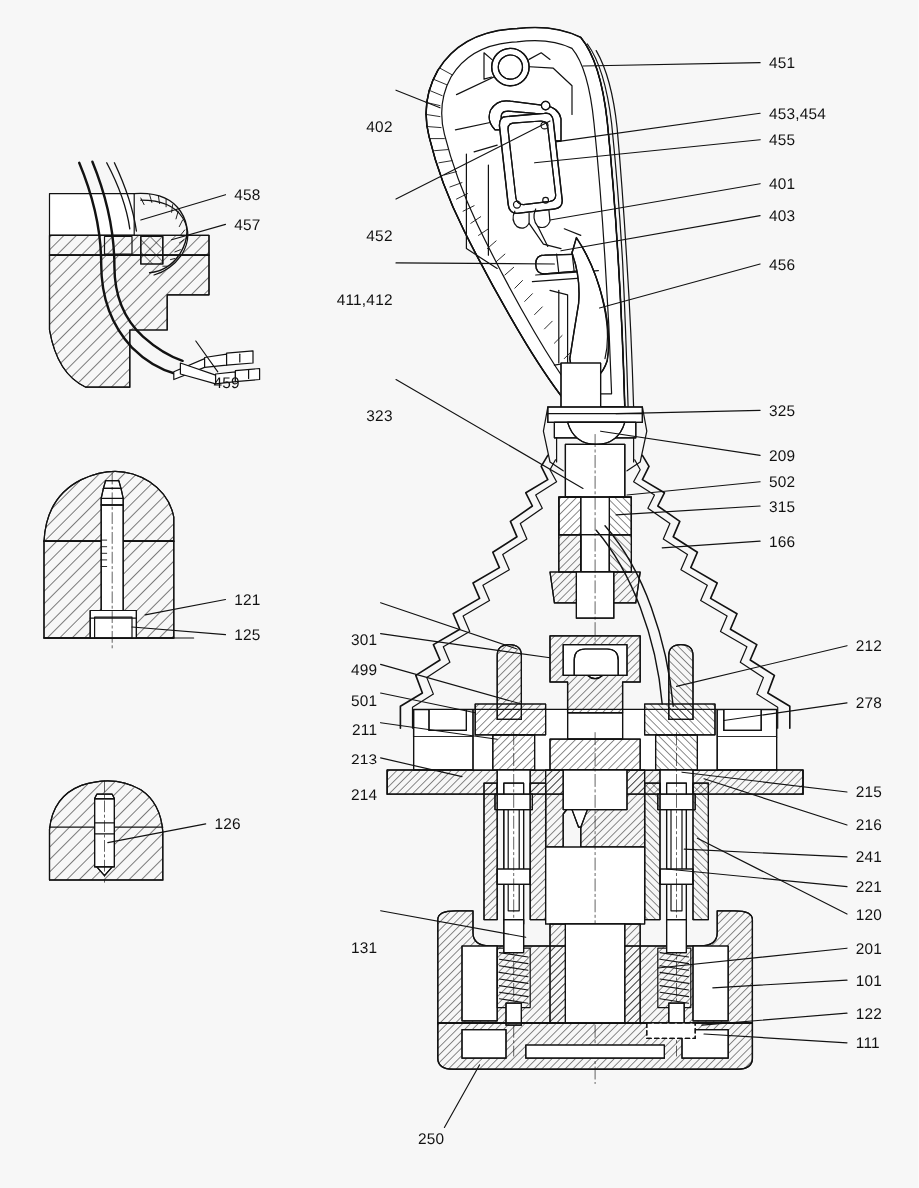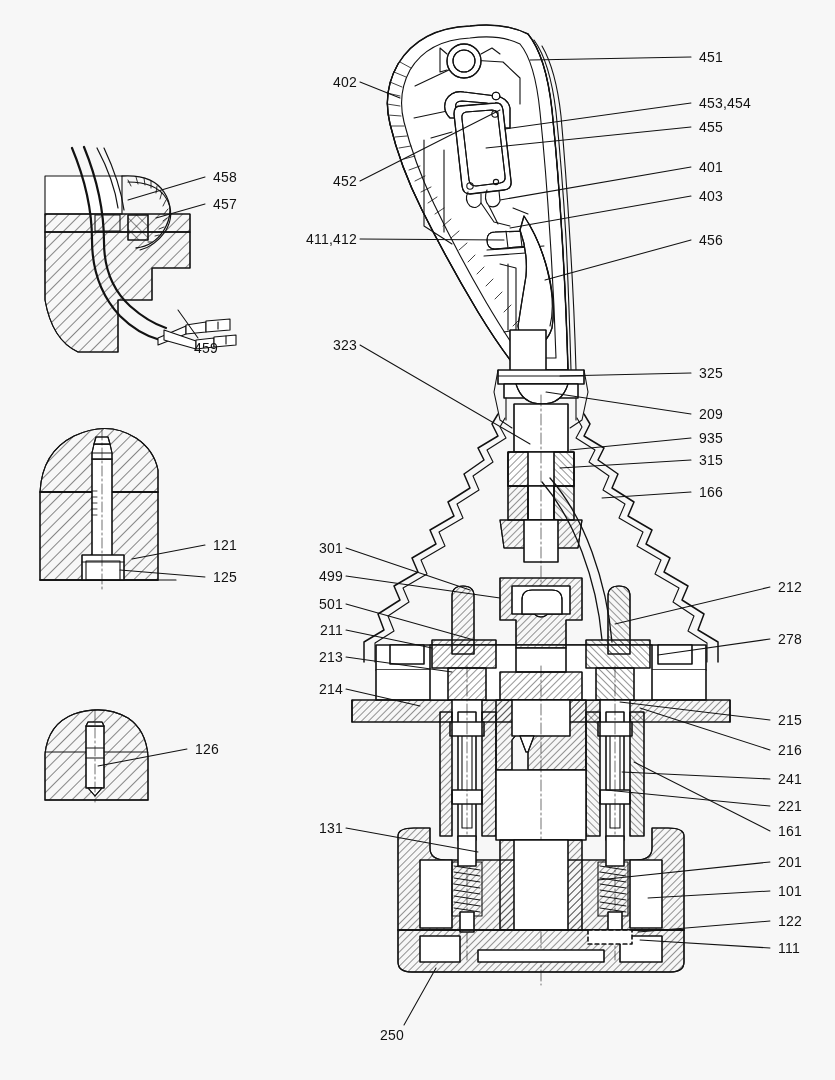--- a/index.html
+++ b/index.html
@@ -9,21 +9,21 @@
     position:relative;width:835px;height:1080px;background:#f7f7f7;
     overflow:hidden;
   }
   #art{position:absolute;left:0;top:0;width:835px;height:1080px;}
   .lbl{
     position:absolute;font-family:"Liberation Sans","DejaVu Sans",sans-serif;
     font-size:14px;color:#121212;white-space:nowrap;letter-spacing:.2px;
     line-height:14px;
   }
   .lbl.r{transform:translateY(-50%);}
-  .lbl.l{transform:translate(-100%,-50%);}
+  .lbl.l{transform:translate(-100%,-50%);margin-top:33px;}
   .lbl.c{transform:translate(-50%,-50%);}
 </style>
 </head>
 <body>
 
 <div id="page">
 
 <svg id="art" viewBox="0 0 835 1080" xmlns="http://www.w3.org/2000/svg">
   <defs>
     <pattern id="hatchR" width="8" height="8" patternUnits="userSpaceOnUse" patternTransform="rotate(45)">
@@ -495,30 +495,30 @@
 <div>
 
   <span class="lbl r" style="left:699px;top:57px">451</span>
   <span class="lbl r" style="left:699px;top:103px">453,454</span>
   <span class="lbl r" style="left:699px;top:127px">455</span>
   <span class="lbl r" style="left:699px;top:167px">401</span>
   <span class="lbl r" style="left:699px;top:196px">403</span>
   <span class="lbl r" style="left:699px;top:240px">456</span>
   <span class="lbl r" style="left:699px;top:373px">325</span>
   <span class="lbl r" style="left:699px;top:414px">209</span>
-  <span class="lbl r" style="left:699px;top:438px">935</span>
+  <span class="lbl r" style="left:699px;top:438px">502</span>
   <span class="lbl r" style="left:699px;top:460px">315</span>
   <span class="lbl r" style="left:699px;top:492px">166</span>
   <span class="lbl r" style="left:778px;top:587px">212</span>
   <span class="lbl r" style="left:778px;top:639px">278</span>
   <span class="lbl r" style="left:778px;top:720px">215</span>
   <span class="lbl r" style="left:778px;top:750px">216</span>
   <span class="lbl r" style="left:778px;top:779px">241</span>
   <span class="lbl r" style="left:778px;top:806px">221</span>
-  <span class="lbl r" style="left:778px;top:831px">161</span>
+  <span class="lbl r" style="left:778px;top:831px">120</span>
   <span class="lbl r" style="left:778px;top:862px">201</span>
   <span class="lbl r" style="left:778px;top:891px">101</span>
   <span class="lbl r" style="left:778px;top:921px">122</span>
   <span class="lbl r" style="left:778px;top:948px">111</span>
 
   <span class="lbl l" style="left:357px;top:82px">402</span>
   <span class="lbl l" style="left:357px;top:181px">452</span>
   <span class="lbl l" style="left:357px;top:239px">411,412</span>
   <span class="lbl l" style="left:357px;top:345px">323</span>
   <span class="lbl l" style="left:343px;top:548px">301</span>

